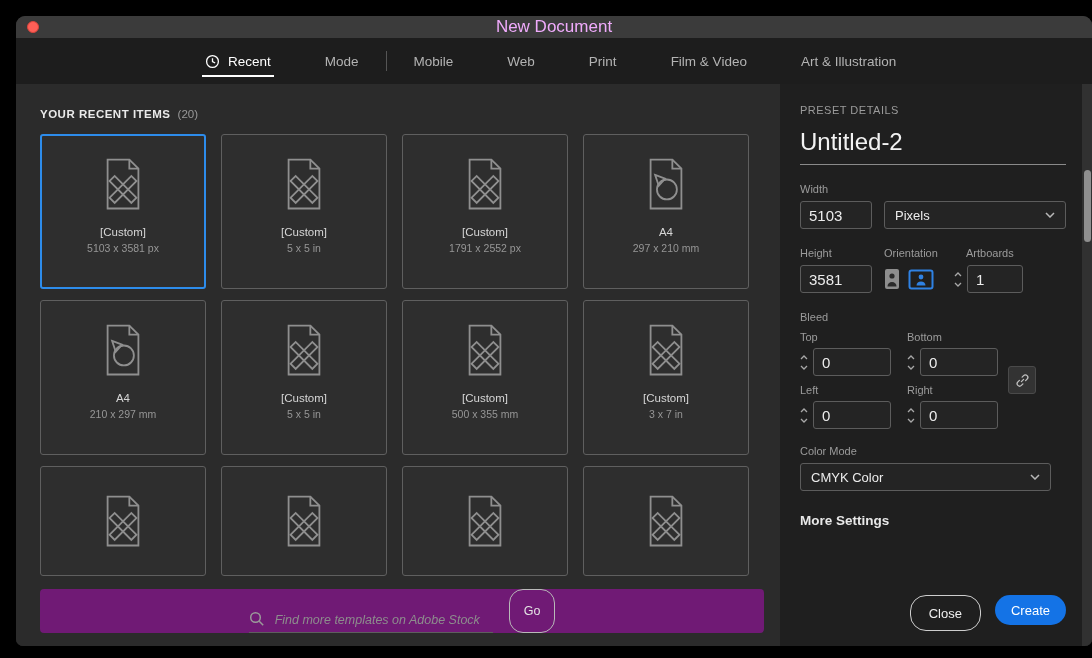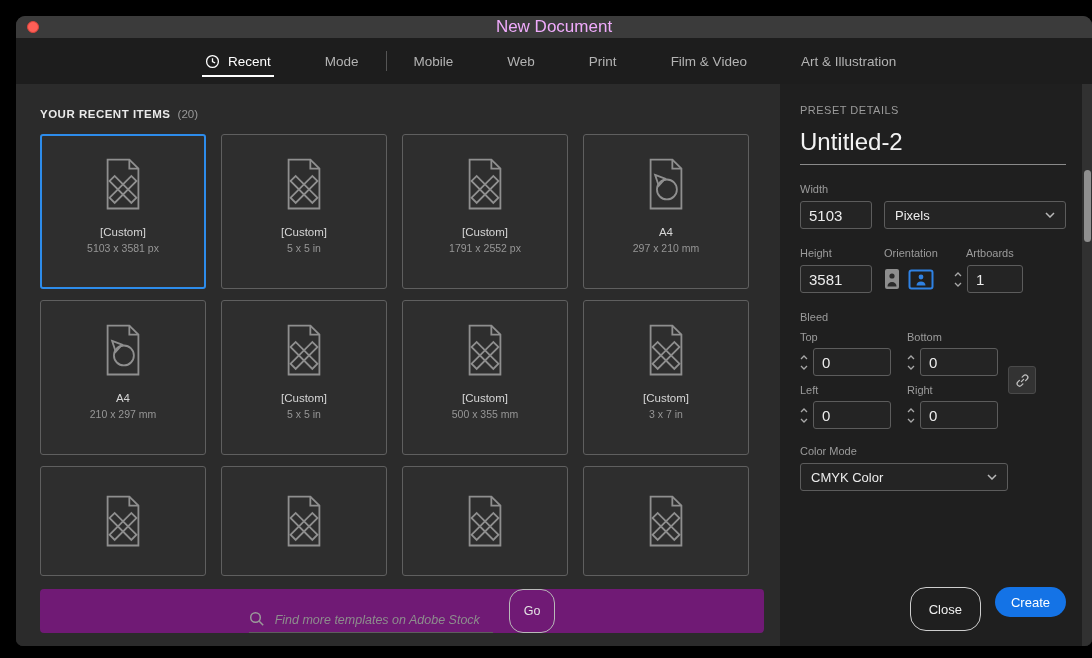--- a/index.html
+++ b/index.html
@@ -77,25 +77,25 @@
               display:flex; align-items:center; }
   .art-input { width:56px; }
   .bleed-wrap { display:flex; margin-top:8px; }
   .bleed-grid { display:grid; grid-template-columns:auto auto; column-gap:16px;
                 row-gap:8px; }
   .bleed-cell .fld-label { display:block; margin-bottom:5px; }
   .bleed-input { width:78px; }
   .link-btn { align-self:center; margin-left:10px; width:28px; height:28px;
               background:#333; border:1px solid #4a4a4a; border-radius:3px;
               display:flex; align-items:center; justify-content:center; cursor:pointer; }
-  .cm-select { width:208px;align-items:center; }
+  .cm-select { width:251px;align-items:center; }
   .more-settings { margin-top:22px; font-size:13.5px; font-weight:bold; color:#e8e8e8;
                    cursor:pointer; }
   .panel-footer { margin-top:auto; display:flex; justify-content:flex-end; gap:14px; }
-  .btn-close { background:none; border:1px solid #cdcdcd; border-radius:16px; height:44px;
+  .btn-close { background:none; border:1px solid #cdcdcd; border-radius:16px; height:36px;
                padding:0 18px; color:#f0f0f0; font-size:13px; cursor:pointer;
                font-family:"Liberation Sans",sans-serif; }
   .btn-create { border:none; border-radius:16px; height:30px; padding:0 16px;
                 color:#fff; font-size:13px; cursor:pointer; background:#1473e6;
                 font-family:"Liberation Sans",sans-serif; }
   .scrollbar-track { position:absolute; right:0; top:68px; bottom:0; width:10px;
                      background:#313131; }
   .scrollbar-thumb { position:absolute; right:1px; top:86px; width:7px; height:72px;
                      border-radius:4px; background:#8f8f8f; }
 </style>
@@ -416,20 +416,21 @@
       </div>
 
       <div class="fld-label mt16">Color Mode</div>
       <div class="select cm-select mt6">
         <span>CMYK Color</span>
         <svg width="10" height="6" viewBox="0 0 10 6" fill="none" stroke="#b8b8b8" stroke-width="1.5">
             <path d="M1 1 L5 5 L9 1"></path>
           </svg>
       </div>
 
+      <div class="more-settings">More Settings</div>
 
       <div class="panel-footer">
         <button class="btn-close">Close</button>
         <button class="btn-create">Create</button>
       </div>
     </div>
 
   </div>
 
   <div class="scrollbar-track">

